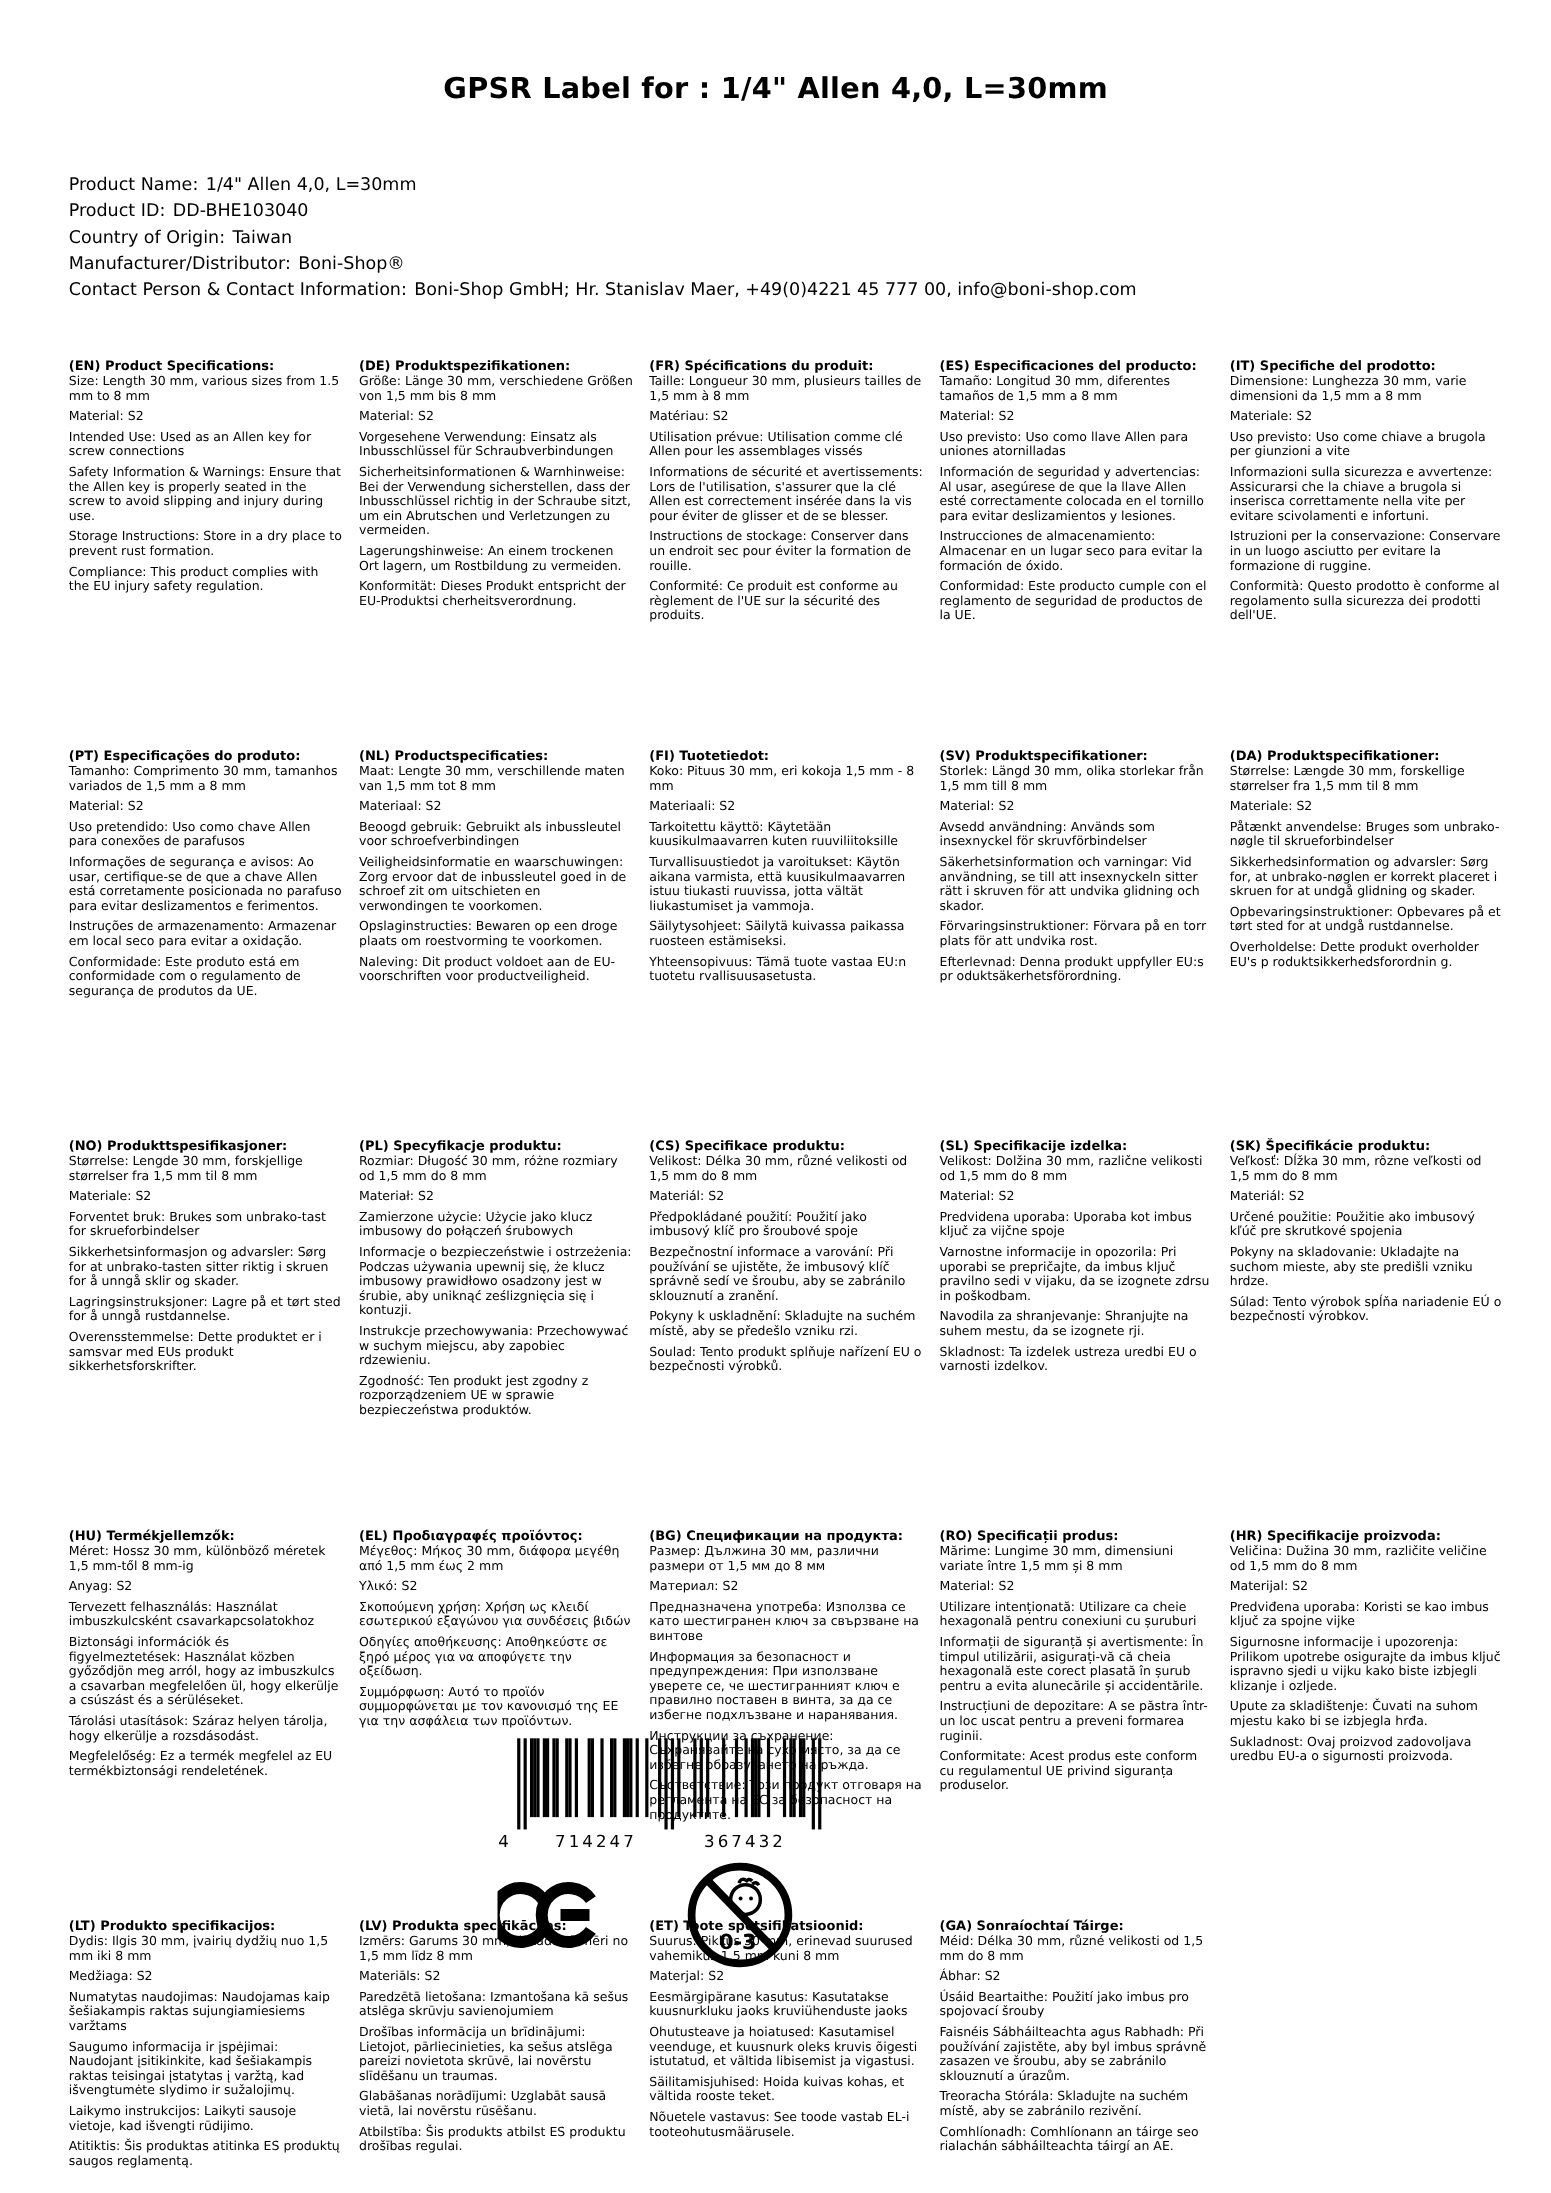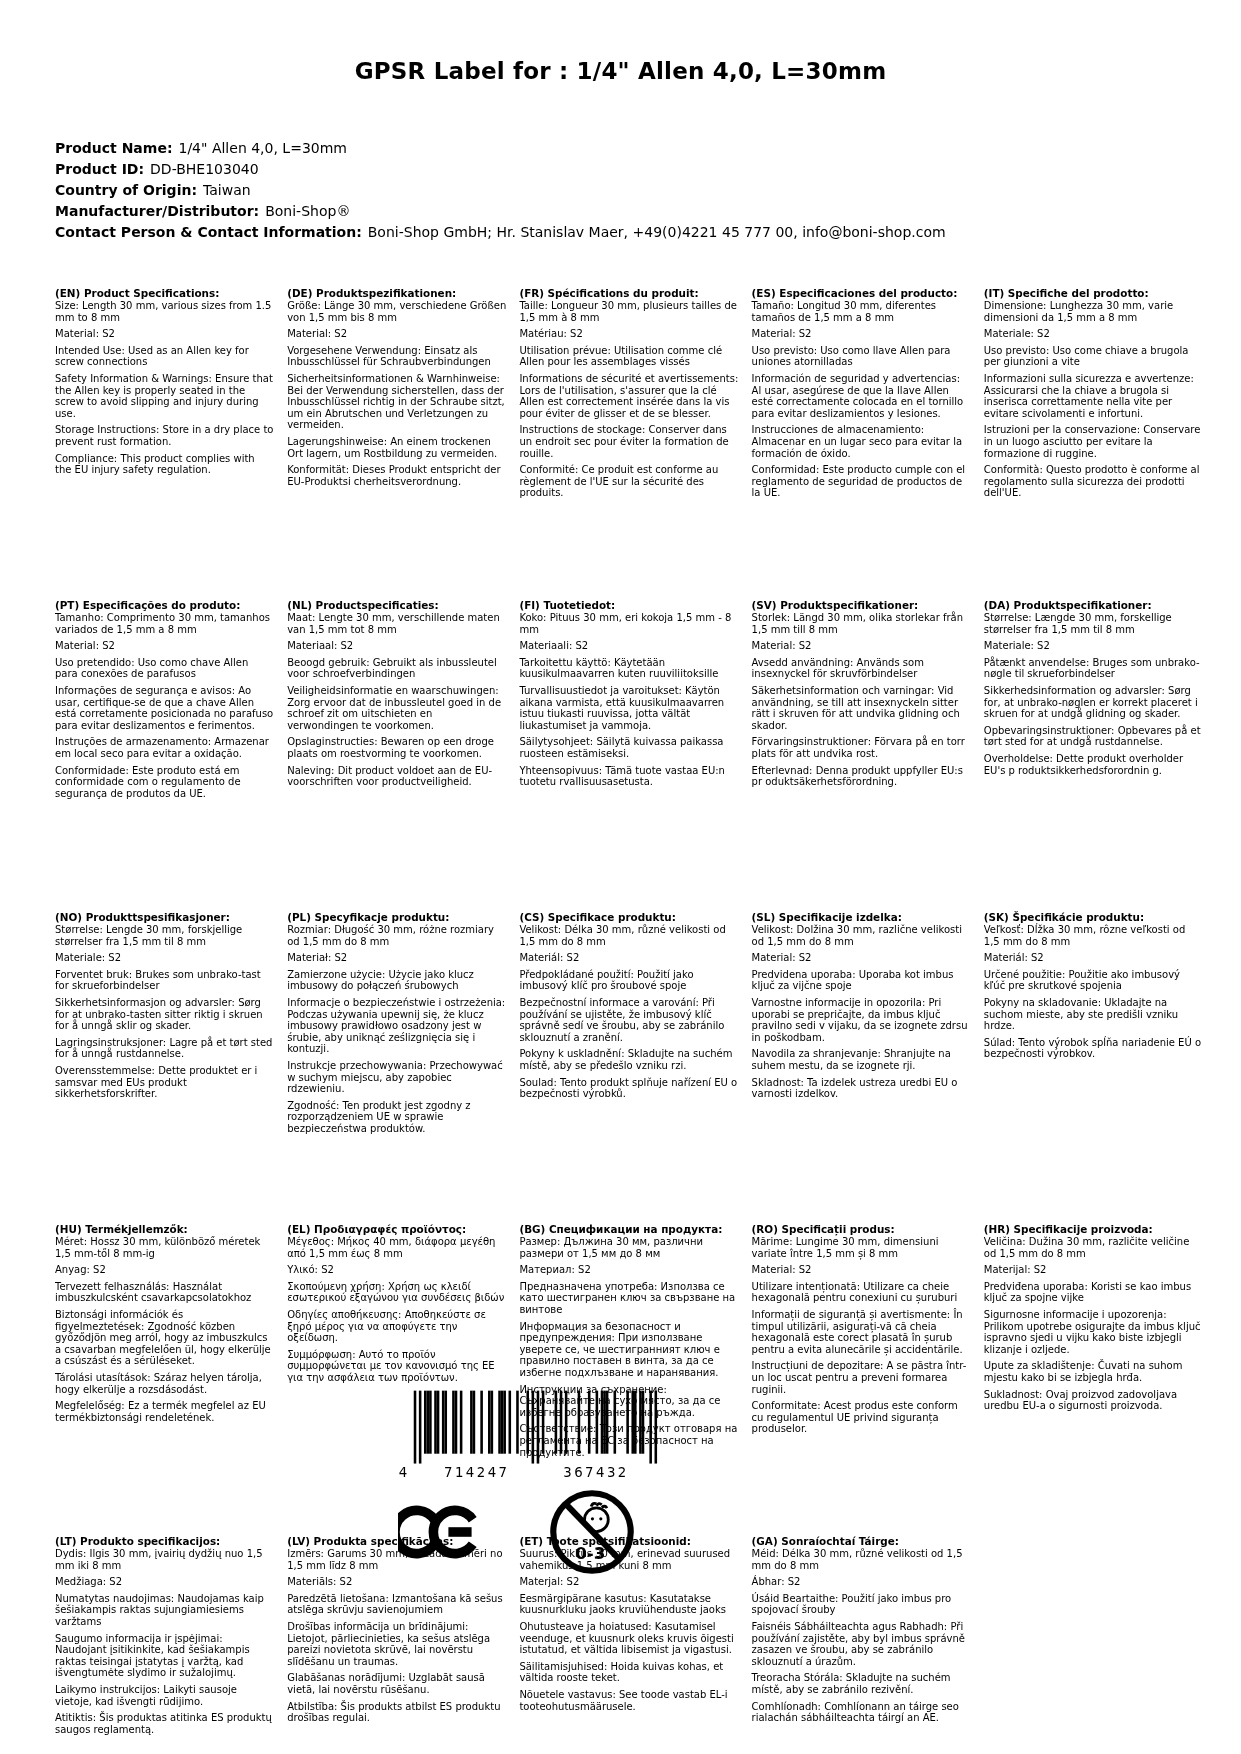--- a/index.html
+++ b/index.html
@@ -7,21 +7,21 @@
     width:1241px;height:1754px;position:relative;color:#000;
     font-family:"DejaVu Sans","Liberation Sans",sans-serif;
     -webkit-font-smoothing:antialiased;
   }
   .page-title{
     position:absolute;top:58px;left:0;width:100%;text-align:center;
     font-size:23px;font-weight:bold;letter-spacing:.2px;
   }
   .product-info{position:absolute;left:55px;top:138px;font-size:14px;line-height:21px;}
   .info-row{white-space:nowrap;}
-  .info-label{font-weight:bold;margin-right:6px;}
+  .info-label{font-weight:normal;margin-right:6px;}
   .spec-grid{
     position:absolute;left:55px;top:287px;width:1148px;
     display:grid;grid-template-columns:repeat(5,1fr);column-gap:13px;
     grid-auto-rows:312px;
   }
   .spec-block{font-size:10px;line-height:1.16;}
   .spec-heading{font-size:10.4px;font-weight:bold;margin:0 0 1px 0;}
   .spec-block p{margin:0 0 5px 0;}
   .barcode-wrap{position:absolute;left:396px;top:1388px;}
   .bottom-marks{position:absolute;left:398px;top:1498px;width:260px;}
@@ -225,30 +225,30 @@
         <p>Súlad: Tento výrobok spĺňa nariadenie EÚ o bezpečnosti výrobkov.</p>
       </div>
   </div>
 
   <div class="spec-block">
     <h3 class="spec-heading">(HU) Termékjellemzők:</h3>
     <div>
         <p>Méret: Hossz 30 mm, különböző méretek 1,5 mm-től 8 mm-ig</p>
         <p>Anyag: S2</p>
         <p>Tervezett felhasználás: Használat imbuszkulcsként csavarkapcsolatokhoz</p>
-        <p>Biztonsági információk és figyelmeztetések: Zgodność közben győződjön meg arról, hogy az imbuszkulcs a csavarban megfelelően ül, hogy elkerülje a csúszást és a sérüléseket.</p>
+        <p>Biztonsági információk és figyelmeztetések: Használat közben győződjön meg arról, hogy az imbuszkulcs a csavarban megfelelően ül, hogy elkerülje a csúszást és a sérüléseket.</p>
         <p>Tárolási utasítások: Száraz helyen tárolja, hogy elkerülje a rozsdásodást.</p>
         <p>Megfelelőség: Ez a termék megfelel az EU termékbiztonsági rendeletének.</p>
       </div>
   </div>
 
   <div class="spec-block">
     <h3 class="spec-heading">(EL) Προδιαγραφές προϊόντος:</h3>
     <div>
-        <p>Μέγεθος: Μήκος 40 mm, διάφορα μεγέθη από 1,5 mm έως 8 mm</p>
+        <p>Μέγεθος: Μήκος 30 mm, διάφορα μεγέθη από 1,5 mm έως 2 mm</p>
         <p>Υλικό: S2</p>
         <p>Σκοπούμενη χρήση: Χρήση ως κλειδί εσωτερικού εξαγώνου για συνδέσεις βιδών</p>
         <p>Οδηγίες αποθήκευσης: Αποθηκεύστε σε ξηρό μέρος για να αποφύγετε την οξείδωση.</p>
         <p>Συμμόρφωση: Αυτό το προϊόν συμμορφώνεται με τον κανονισμό της ΕΕ για την ασφάλεια των προϊόντων.</p>
       </div>
   </div>
 
   <div class="spec-block">
     <h3 class="spec-heading">(BG) Спецификации на продукта:</h3>
     <div>

